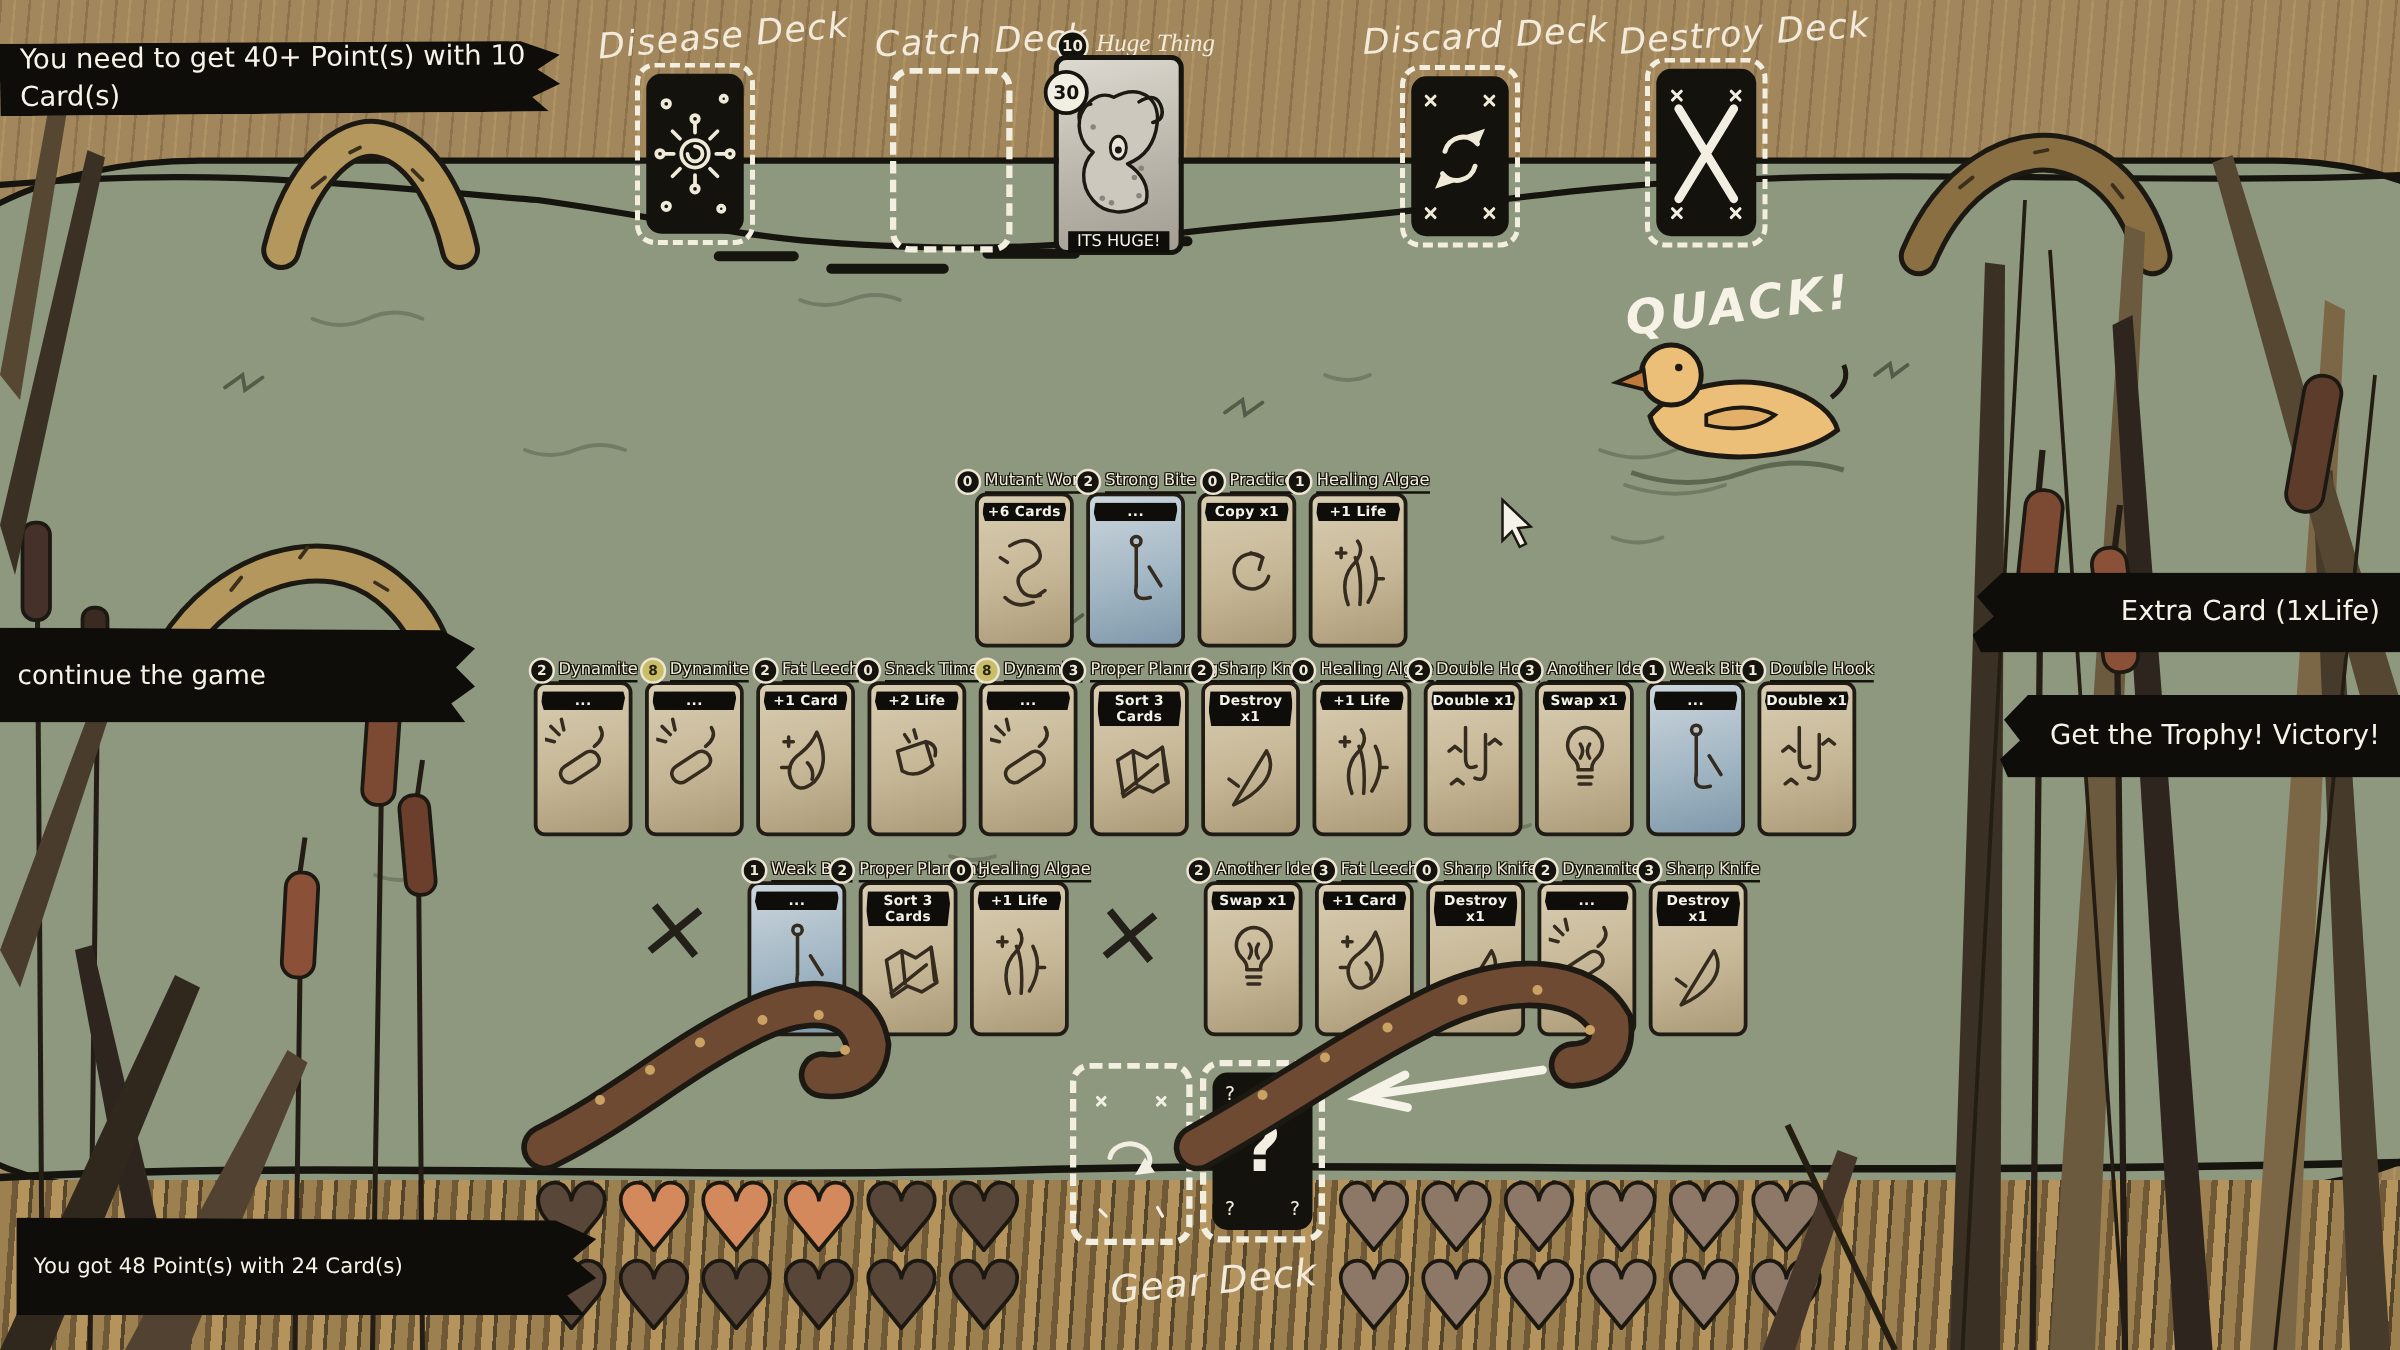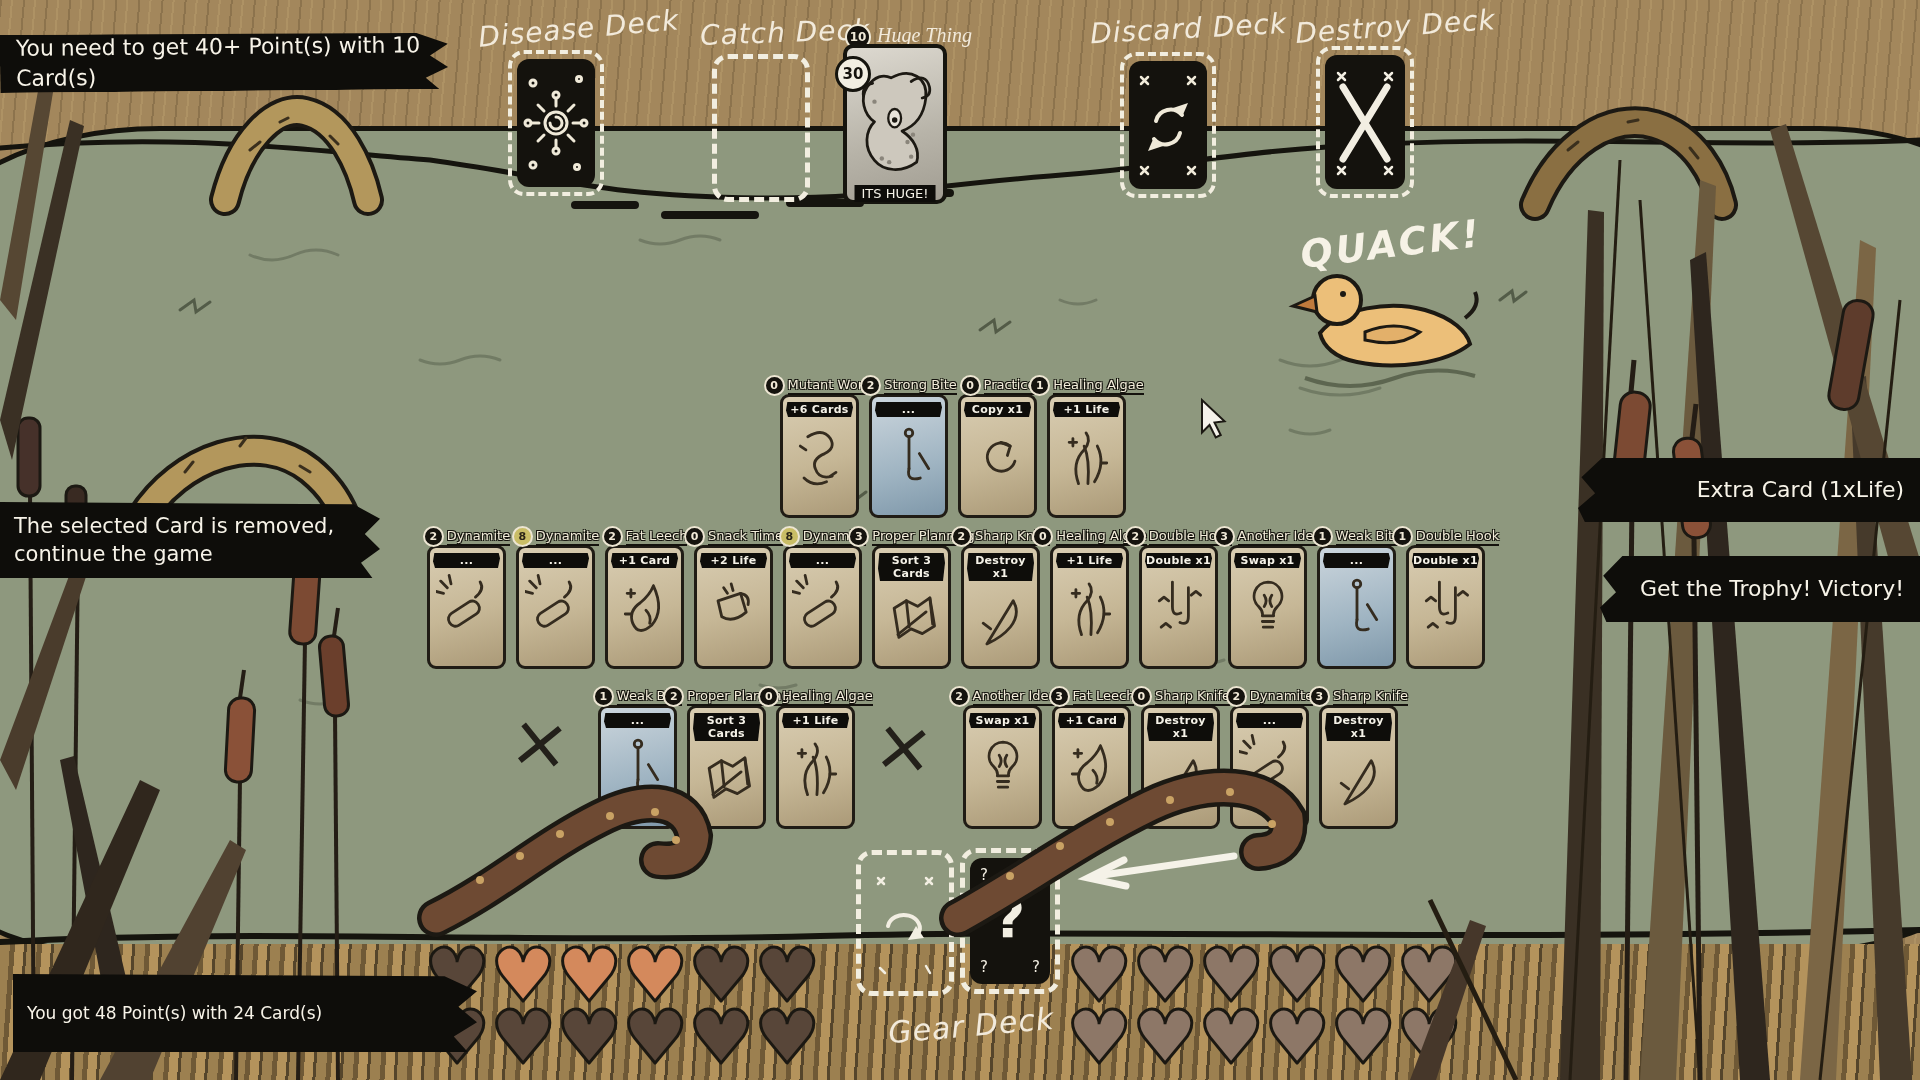--- a/index.html
+++ b/index.html
@@ -667,21 +667,20 @@
             <path d="M14,40 l8,6"></path>
           </g>
         </svg>
       </div>
     </div>
   </div>
 <div class="xmark abs" style="left:510px;top:706px;">×</div>
 <div class="xmark abs" style="left:874px;top:710px;">×</div>
 
 <div class="banner jag-r abs" style="left:0;top:502px;width:366px;height:76px;padding-left:14px;font-size:21px;">
-  <span>The selected Card is removed,</span>
   <span>continue the game</span>
 </div>
 <div class="banner jag-l abs" style="left:1578px;top:458px;width:342px;height:64px;align-items:flex-end;padding-right:16px;box-sizing:border-box;">
   <span>Extra Card (1xLife)</span>
 </div>
 <div class="banner jag-l abs" style="left:1600px;top:556px;width:320px;height:66px;align-items:flex-end;padding-right:16px;box-sizing:border-box;">
   <span>Get the Trophy! Victory!</span>
 </div>
 
 <div class="banner jag-r abs" style="left:0;top:974px;width:450px;height:78px;padding-left:14px;font-size:17px;margin-left:13px;">

